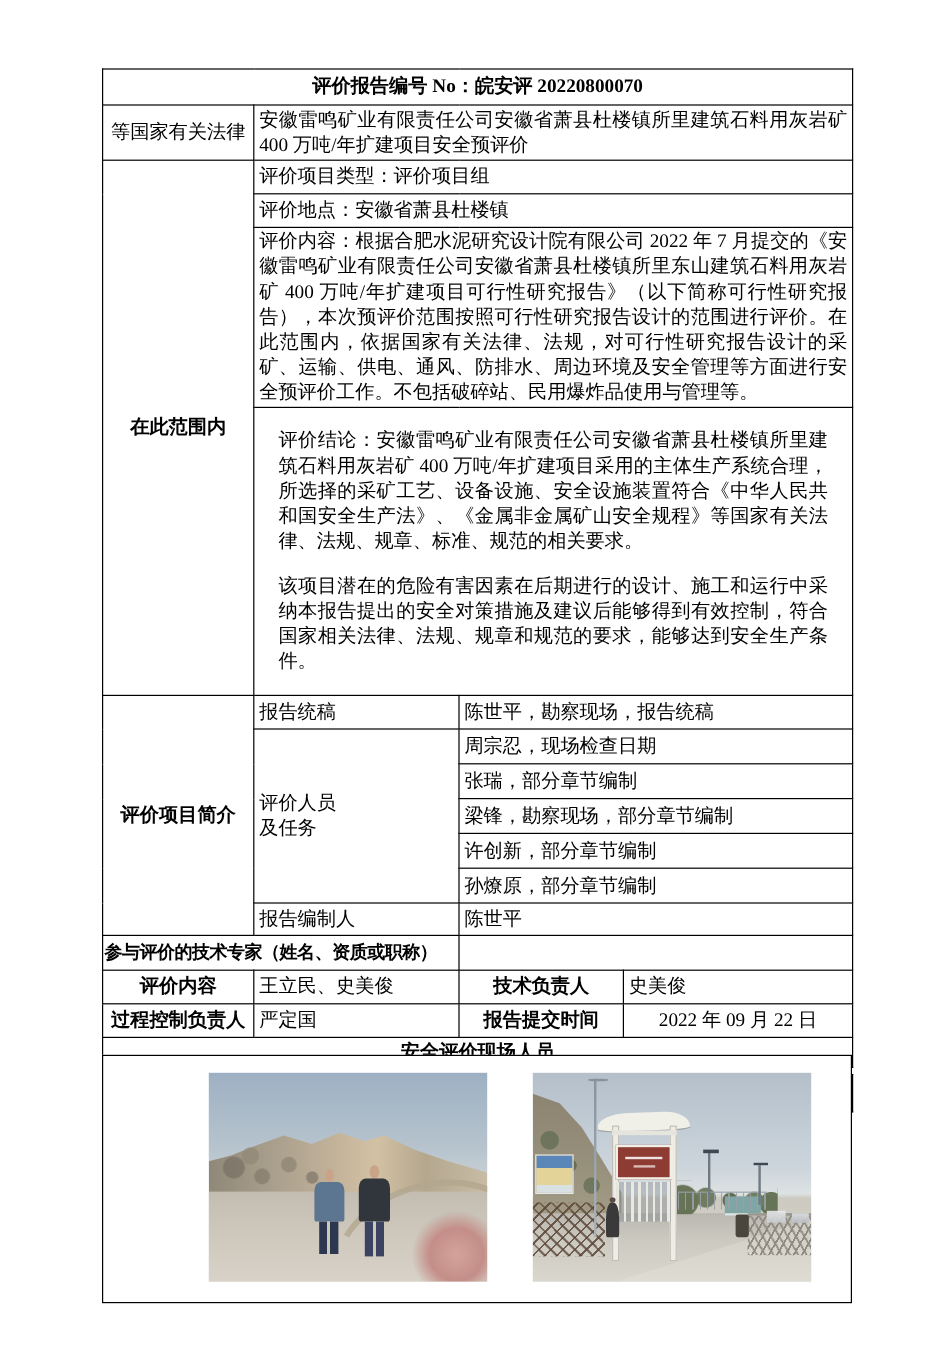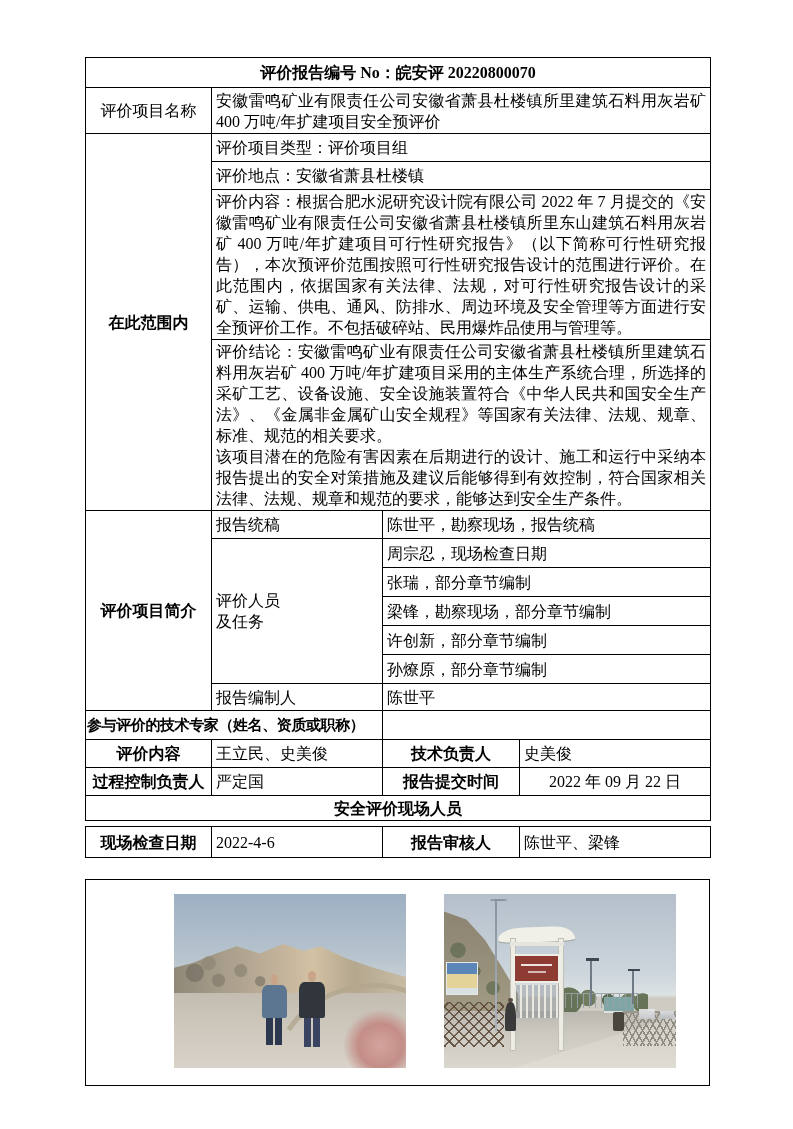--- a/index.html
+++ b/index.html
@@ -13,21 +13,21 @@
     border:1px solid #000; font-size:16px; padding:1px 4px;
     vertical-align:middle; overflow:hidden; line-height:21px;
   }
   .b { font-weight:bold; }
   .c { text-align:center; }
   .top { vertical-align:top; }
   .j { text-align:justify; }
   .prewrap { white-space:pre-line; }
   .nowrap { white-space:nowrap; padding-left:1px; font-size:15px; letter-spacing:-0.4px; }
   .pad14 { padding-left:14px; }
-  .para { margin:0; text-align:justify; }
+  .para { margin:16px; text-align:justify; }
   .gap5 { height:5px; }
 
   
   .photo-box { position:absolute; left:85px; top:879px; width:623px; height:205px; border:1px solid #000; background:#fff; }
   .photo { position:absolute; top:14px; width:232px; height:174px; overflow:hidden; }
   .photo1 { left:88px; background:linear-gradient(180deg,#9db0c3 0%,#b6c3cd 35%,#c9d1d5 52%,#cdc7ba 53%,#d4cec4 100%); }
   .photo2 { left:358px; background:linear-gradient(180deg,#b4bfca 0%,#ccd5dc 45%,#dde2e2 58%,#cdcac2 60%,#d7d4cc 100%); }
   .photo div { position:absolute; }
 
   
@@ -125,21 +125,21 @@
         <col style="width:126px">
         <col style="width:171px">
         <col style="width:137px">
         <col style="width:191px">
       </colgroup>
     <tbody>
         <tr style="height:30px">
       <td colspan="4" class="b c">评价报告编号 No：皖安评 20220800070</td>
     </tr>
     <tr style="height:46px">
-      <td class="c">评价项目名称</td>
+      <td class="c">等国家有关法律</td>
       <td colspan="3" class="j">安徽雷鸣矿业有限责任公司安徽省萧县杜楼镇所里建筑石料用灰岩矿 400 万吨/年扩建项目安全预评价</td>
     </tr>
     <tr style="height:28px">
       <td rowspan="4" class="b c">在此范围内</td>
       <td colspan="3">评价项目类型：评价项目组</td>
     </tr>
     <tr style="height:28px">
       <td colspan="3">评价地点：安徽省萧县杜楼镇</td>
     </tr>
     <tr style="height:147px">

